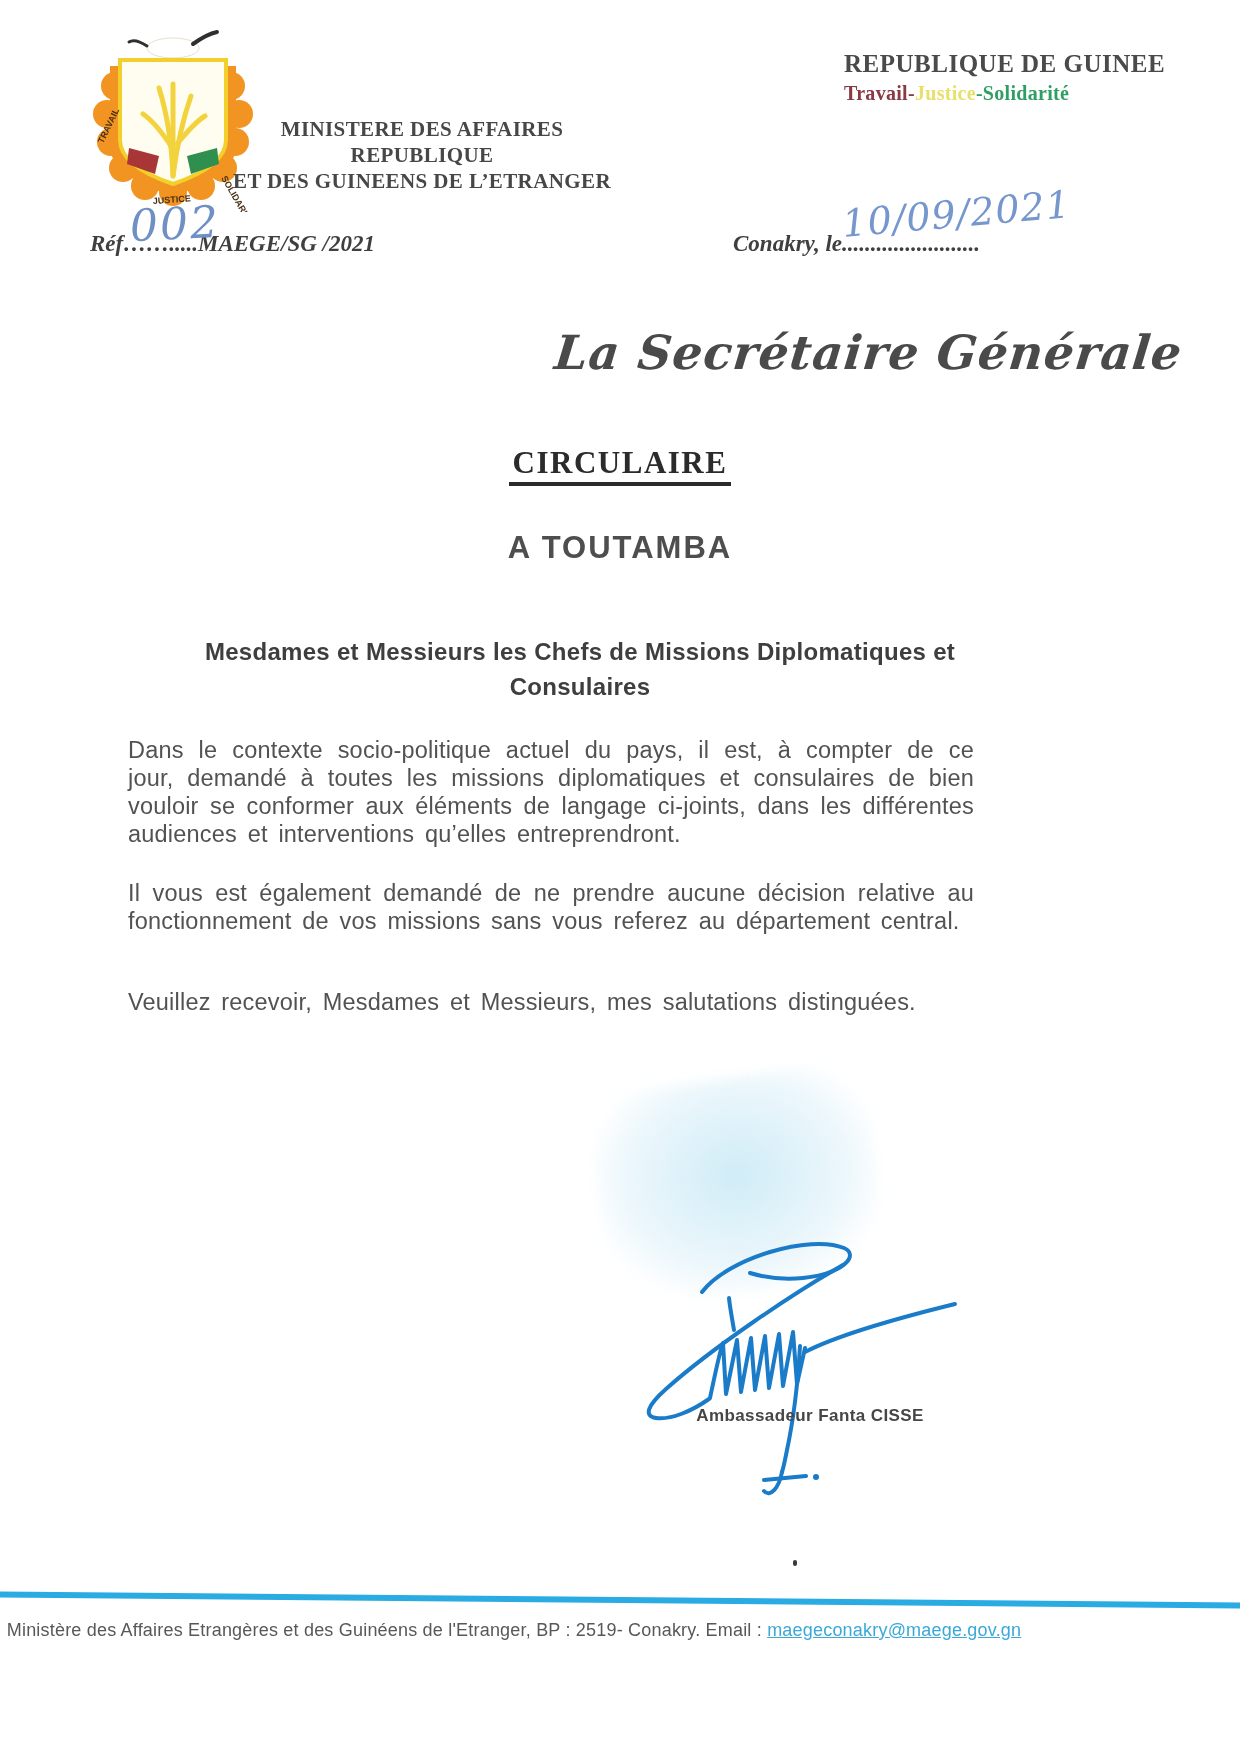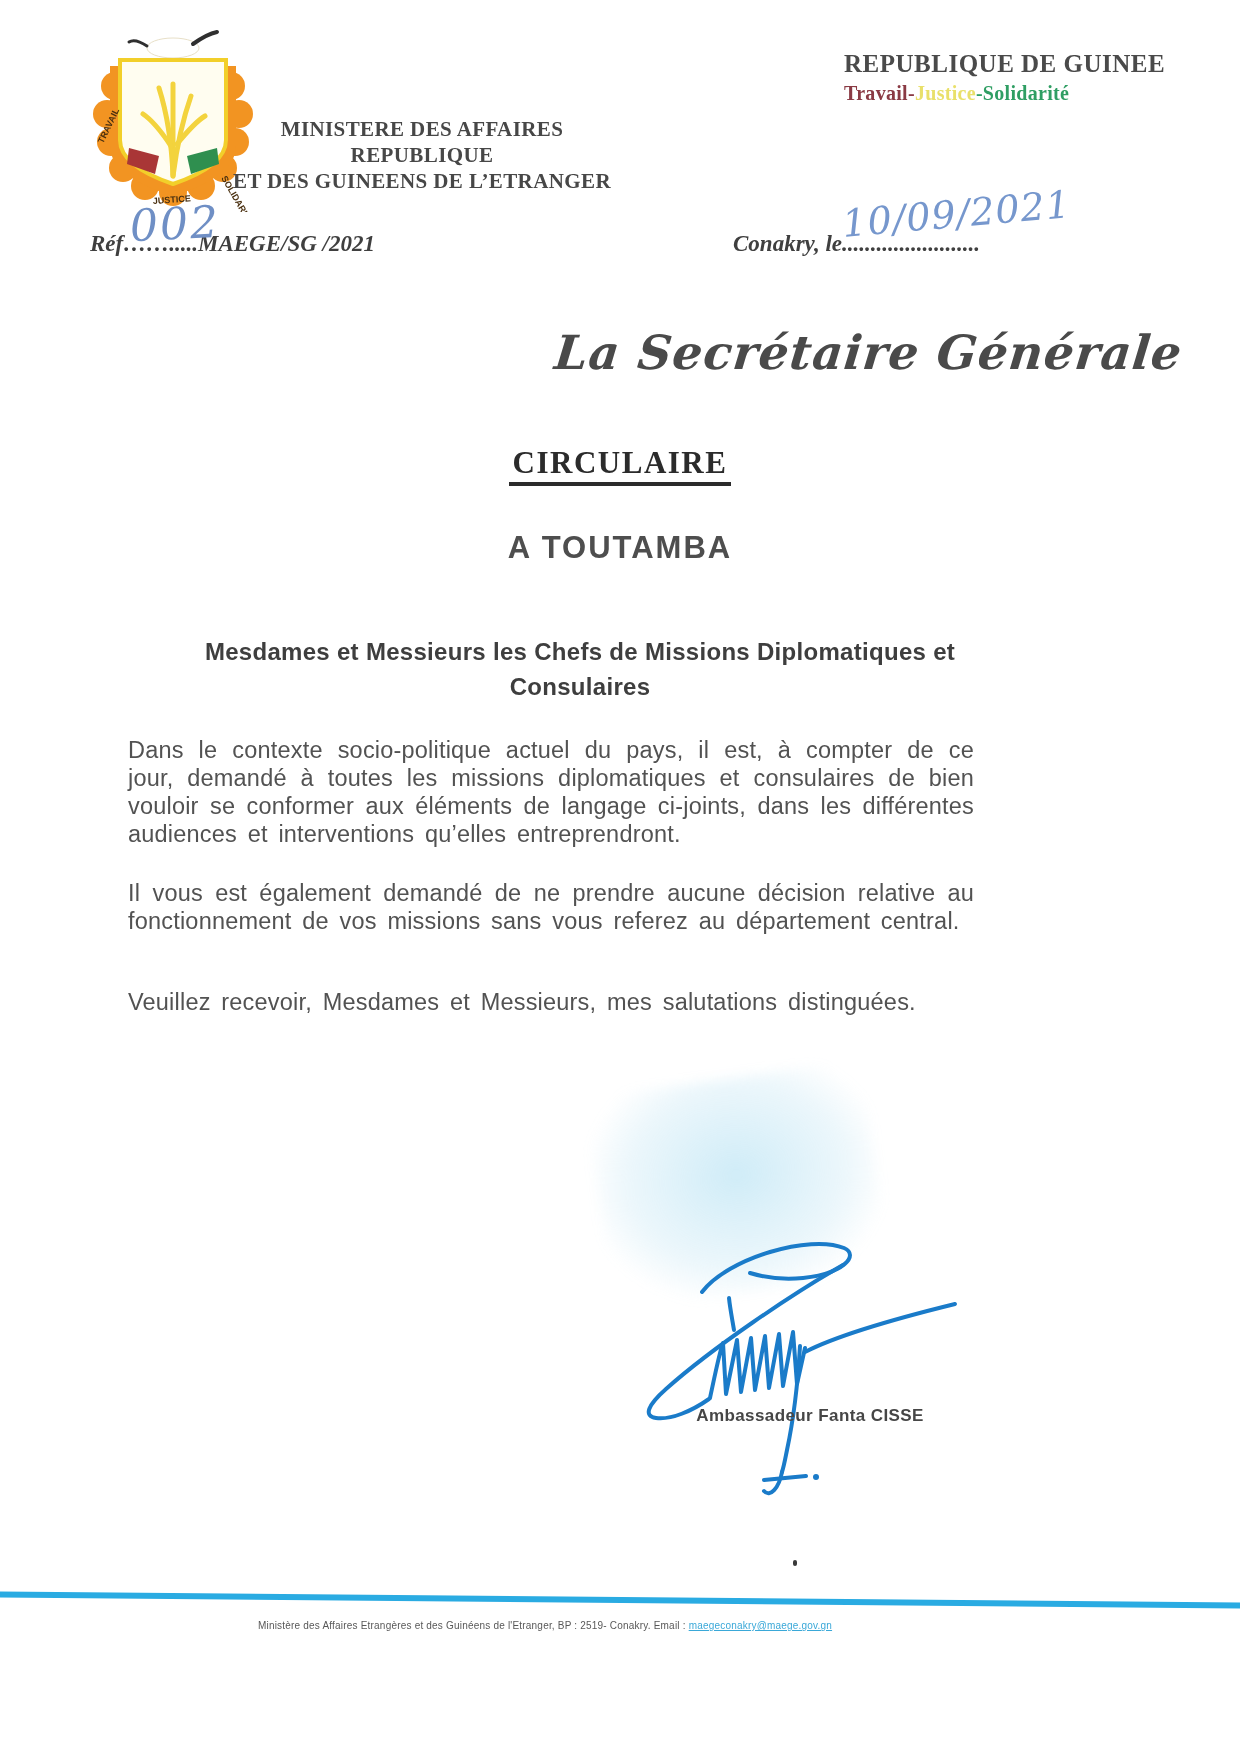--- a/index.html
+++ b/index.html
@@ -59,21 +59,21 @@
   .sig-svg{left:560px;top:1180px;}
   .sig-name{left:585px;top:1406px;width:450px;text-align:center;
     font-weight:bold;font-size:17px;color:#464646;letter-spacing:.4px;white-space:nowrap;}
 
   .stray-dot{left:793px;top:1560px;width:4px;height:6px;border-radius:2px;background:#3a3a3a;}
 
   
   .footer-line{left:-10px;top:1597px;width:1262px;height:6px;background:#2aabe2;
     transform:rotate(0.5deg);border-radius:3px;}
   .footer-text{left:0;top:1620px;width:1028px;text-align:center;
-    font-size:10px;color:#585858;letter-spacing:.2px;margin-left:31px;}
+    font-size:18px;color:#585858;letter-spacing:.2px;}
   .footer-text a{color:#3aa8d8;text-decoration:underline;}
 </style>
 </head>
 <body>
 
 <div class="page">
 
   <svg class="abs" style="left:85px;top:26px;" width="175" height="186" viewBox="0 0 175 186">
 
     <g fill="#f29422">

